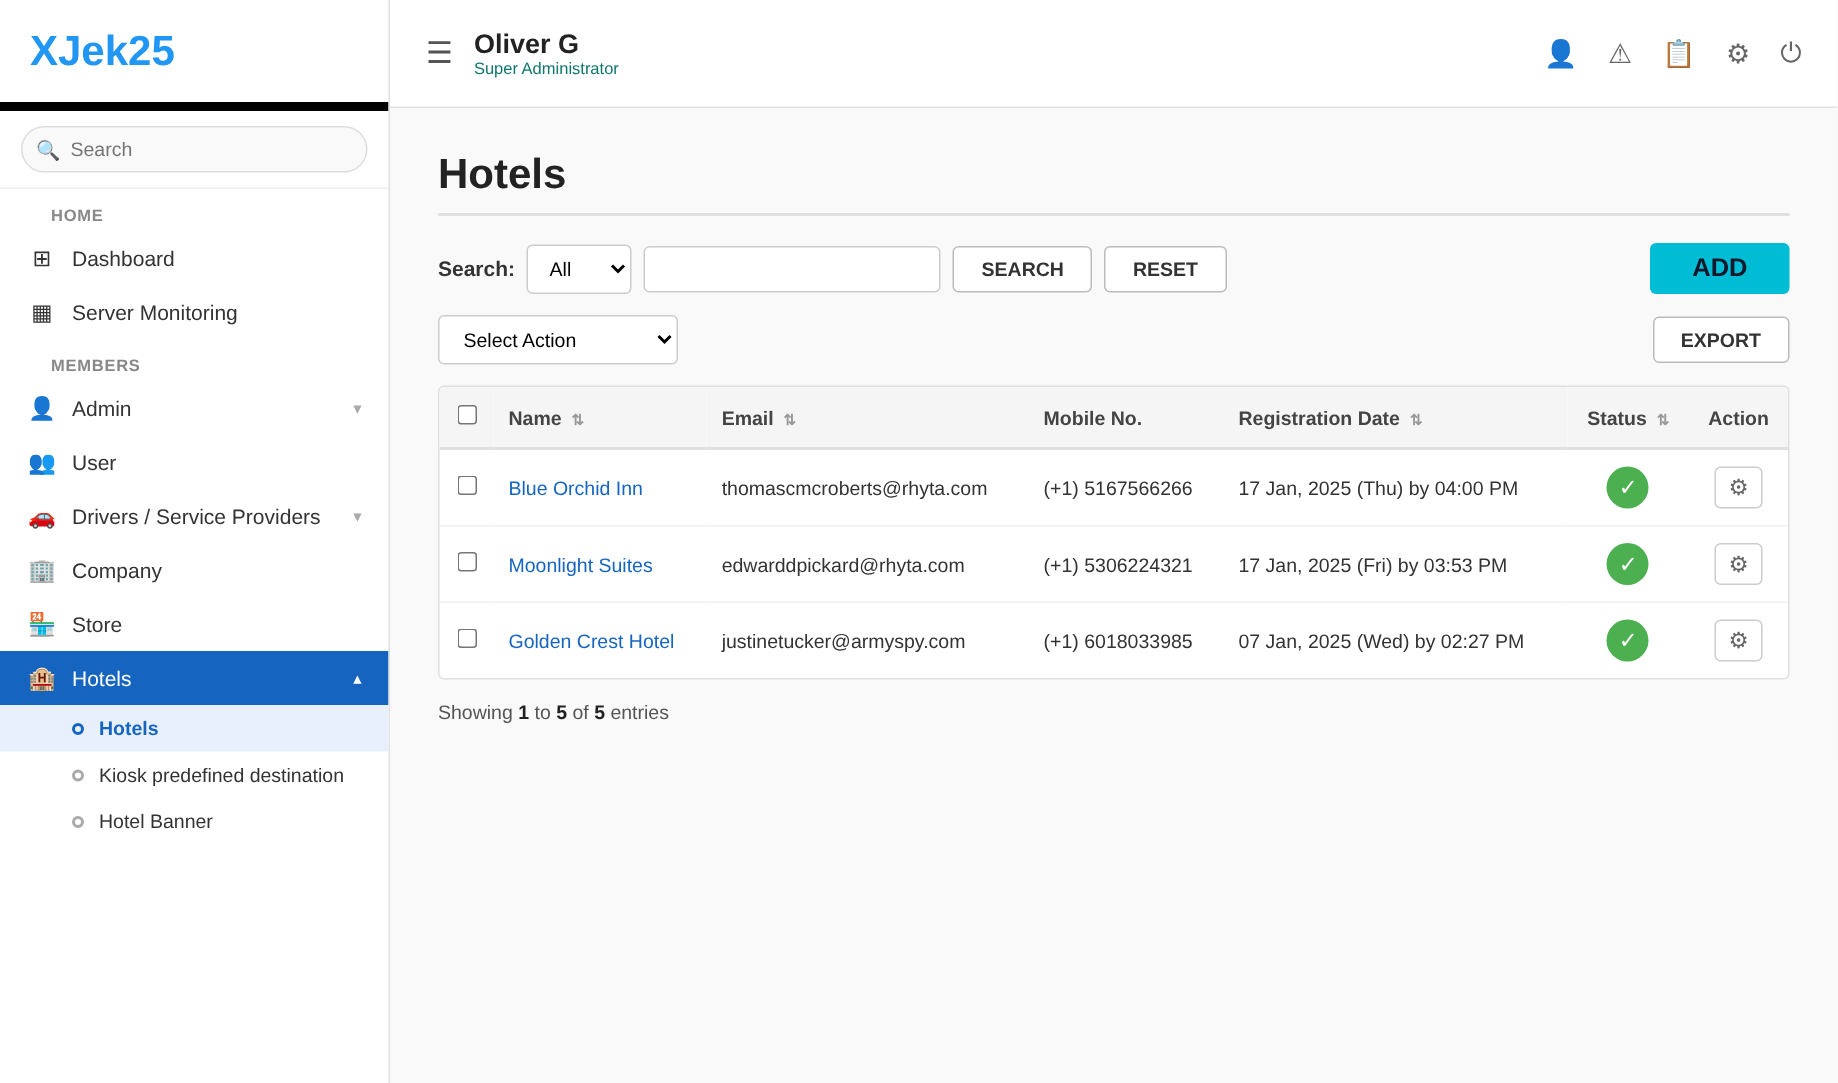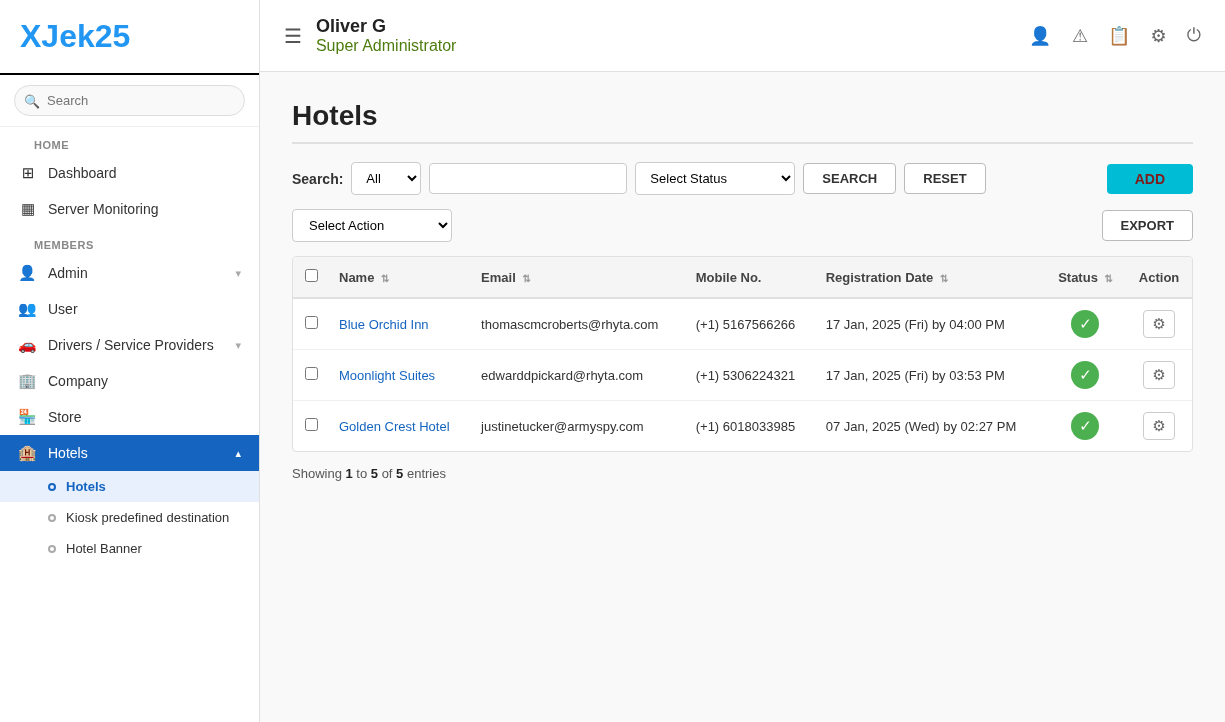--- a/index.html
+++ b/index.html
@@ -11,24 +11,24 @@
       min-width: 260px;
       background: #fff;
       border-right: 1px solid #e0e0e0;
       height: 100%;
       overflow-y: auto;
       display: flex;
       flex-direction: column;
     }
     .sidebar-logo {
       padding: 18px 20px;
-      font-size: 32px;
+      font-size: 28px;
       font-weight: bold;
       color: #222;
-      border-bottom: 2px solid #000000;
+      border-bottom: 6px solid #000000;
     }
     .sidebar-logo span { color: #2196f3; }
     .sidebar-search {
       padding: 10px 14px;
       border-bottom: 1px solid #eee;
     }
     .sidebar-search input {
       width: 100%;
       padding: 7px 10px 7px 32px;
       border: 1px solid #ddd;
@@ -110,21 +110,21 @@
       flex-shrink: 0;
     }
     .topbar-left {
       display: flex;
       align-items: center;
       gap: 14px;
     }
     .topbar-menu-icon { font-size: 20px; cursor: pointer; color: #555; }
     .topbar-user-info { display: flex; flex-direction: column; }
     .topbar-user-name { font-size: 18px; font-weight: bold; color: #222; }
-    .topbar-user-role { font-size: 16px; color: #4d7c0f; }
+    .topbar-user-role { font-size: 11px; color: #0f766e; }
     .topbar-icons { display: flex; align-items: center; gap: 20px; }
     .topbar-icon { font-size: 18px; color: #666; cursor: pointer; }
 
     
     .content {
       flex: 1;
       overflow-y: auto;
       padding: 28px 32px;
       background: #f9f9f9;
     }
@@ -175,23 +175,23 @@
       font-size: 13px;
       font-weight: bold;
       cursor: pointer;
       color: #333;
     }
     .btn-add {
       padding: 7px 28px;
       background: #00bcd4;
       border: none;
       border-radius: 4px;
-      font-size: 14px;
-      font-weight: bold;
-      color: #7f1d1d;
+      font-size: 17px;
+      font-weight: bold;
+      color: #0f172a;
       cursor: pointer;
       margin-left: auto;
     }
 
     
     .action-row {
       display: flex;
       align-items: center;
       justify-content: space-between;
       margin-bottom: 14px;
@@ -367,25 +367,20 @@
 
   <div class="content">
     <div class="page-title">Hotels</div>
 
     <div class="search-bar">
       <span class="search-label">Search:</span>
       <select>
         <option value="all">All</option>
       </select>
       <input type="text" placeholder="" style="">
-      <select class="search-status-select">
-        <option value="">Select Status</option>
-        <option value="active">Active</option>
-        <option value="inactive">Inactive</option>
-      </select>
       <button class="btn-search">SEARCH</button>
       <button class="btn-reset">RESET</button>
       <button class="btn-add">ADD</button>
     </div>
 
     <div class="action-row">
       <select>
         <option value="">Select Action</option>
         <option value="delete">Delete</option>
       </select>
@@ -418,21 +413,21 @@
         <tbody id="table-body">
         <tr>
       <td class="checkbox-cell">
         <input type="checkbox" style="">
       </td>
       <td>
         <a href="#" class="link-name">Blue Orchid Inn</a>
       </td>
       <td>thomascmcroberts@rhyta.com</td>
       <td>(+1) 5167566266</td>
-      <td>17 Jan, 2025 (Fri) by 04:00 PM</td>
+      <td>17 Jan, 2025 (Thu) by 04:00 PM</td>
       <td class="center">
         <span class="status-check">✓</span>
       </td>
       <td class="center">
         <button class="gear-btn">⚙</button>
       </td>
     </tr>
             <tr>
       <td class="checkbox-cell">
         <input type="checkbox" style="">

